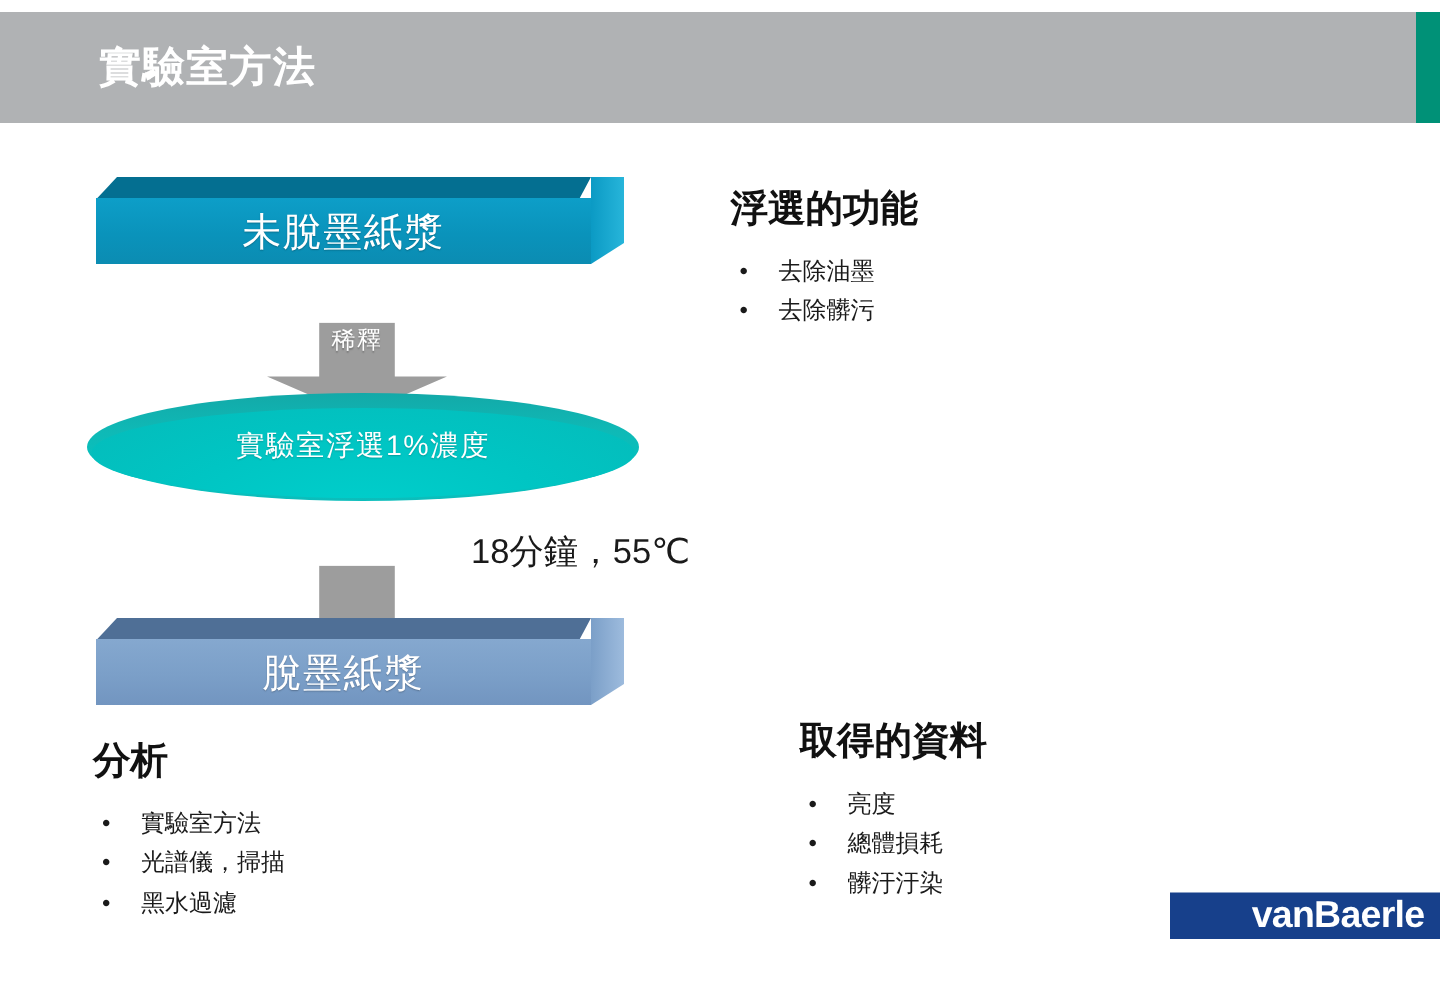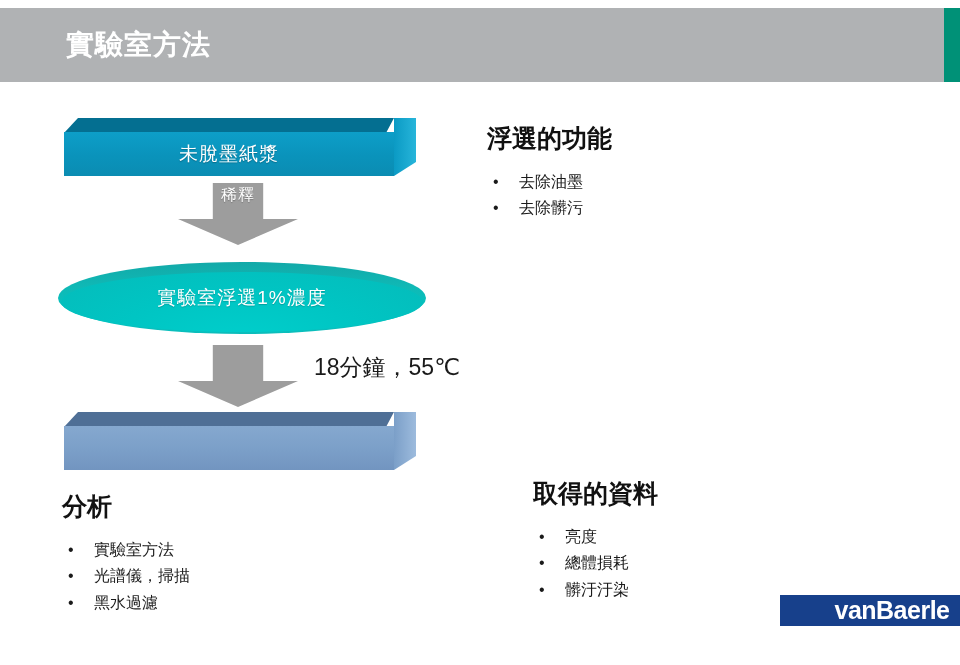--- a/index.html
+++ b/index.html
@@ -78,21 +78,21 @@
   .box3d .label {
     position: absolute;
     left: 0;
     top: 14px;
     width: 330px;
     height: 44px;
     display: flex;
     align-items: center;
     justify-content: center;
     color: #ffffff;
-    font-size: 19px;
+    font-size: 26px;
     letter-spacing: 1px;
     text-shadow: 0 1px 1px rgba(0,0,0,0.25);
     white-space: nowrap;
   }
 
   
   #box-undeinked { left: 64px; top: 118px; }
   #box-undeinked .front {
     background: linear-gradient(to bottom, #0d9ec8 0%, #0a93bb 55%, #0b8cb2 100%);
   }
@@ -147,20 +147,21 @@
     letter-spacing: 1px;
     text-shadow: 0 1px 1px rgba(0,0,0,0.2);
     white-space: nowrap;
   }
 
   
   .arrow {
     position: absolute;
     width: 120px;
     height: 62px;
+    margin-top: 32px;
   }
   .arrow .shape {
     position: absolute;
     inset: 0;
     background: #9d9d9d;
     clip-path: polygon(29% 0, 71% 0, 71% 58%, 100% 58%, 50% 100%, 0 58%, 29% 58%);
   }
   .arrow .inner-label {
     position: absolute;
     left: 0;
@@ -271,20 +272,21 @@
 <div class="arrow" id="arrow-flotation">
   <div class="shape"></div>
   <div class="inner-label"></div>
 </div>
 <div class="arrow-note">18分鐘，55℃</div>
 
 <div class="box3d" id="box-deinked">
   <div class="top"></div>
   <div class="side"></div>
   <div class="front"></div>
+  <div class="label">脫墨紙漿</div>
 </div>
 
 <div class="text-block" id="block-flotation-function">
   <div class="block-heading">浮選的功能</div>
   <ul class="bullet-list">
     <li class="bullet-item">
       <span class="dot">•</span>
       <span>去除油墨</span>
     </li>
     <li class="bullet-item">

